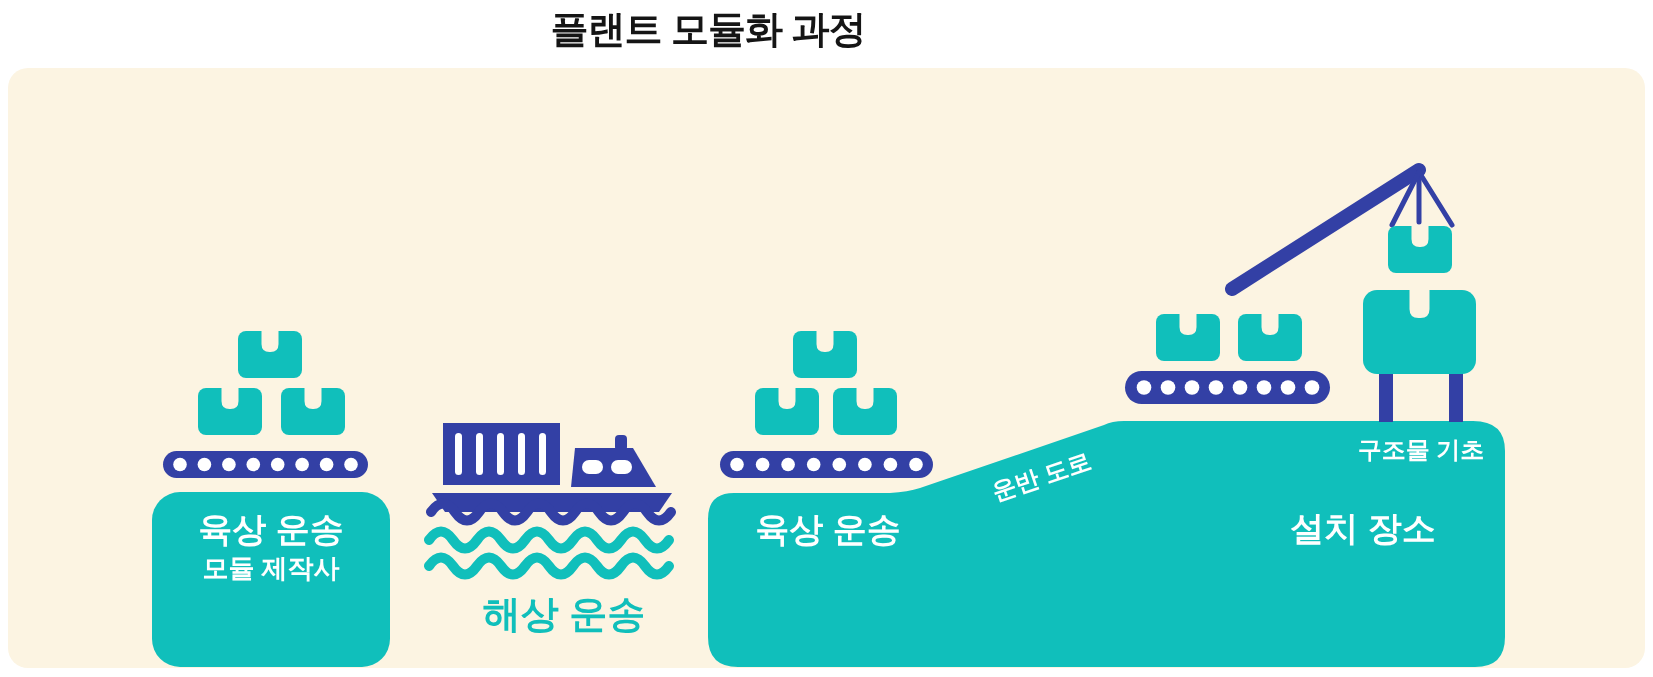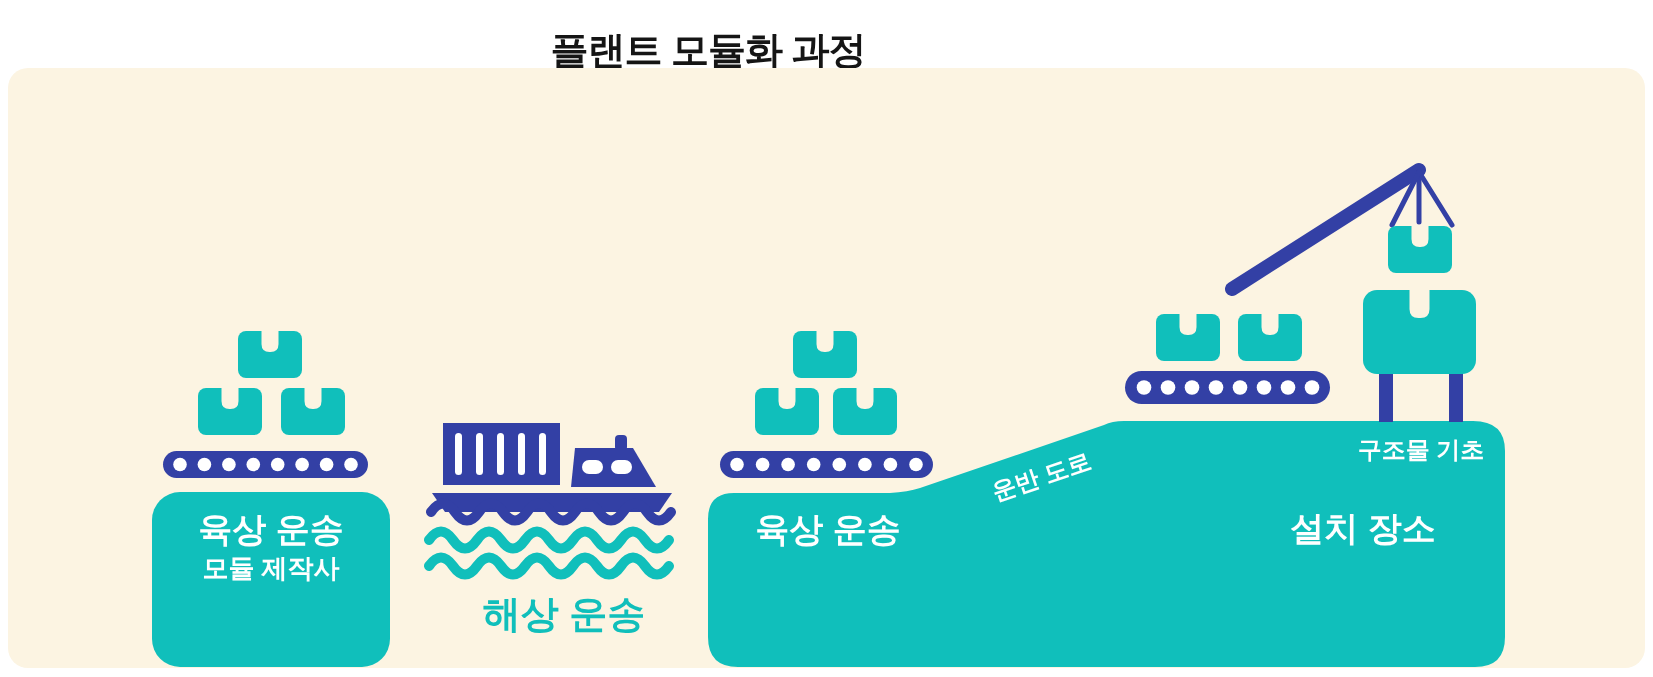--- a/index.html
+++ b/index.html
@@ -1,19 +1,19 @@
 <!DOCTYPE html>
 <html><head>
 <meta charset="utf-8">
 <style>
   html,body{margin:0;padding:0;background:#ffffff;}
   body{width:1653px;height:677px;position:relative;overflow:hidden;
        font-family:"Liberation Sans", sans-serif;}
   .page-title{position:absolute;top:4px;left:0;width:1416px;text-align:center;
-       font-size:38px;font-weight:800;color:#151515;letter-spacing:-1px;margin-top:21px;}
+       font-size:38px;font-weight:800;color:#151515;letter-spacing:-1px;}
   svg{position:absolute;top:0;left:0;}
   .teal{fill:#10BFBB;}
   .blue{fill:#3340A5;}
   .cream{fill:#FCF4E2;}
   .white{fill:#FFFFFF;}
   .wave{fill:none;stroke-width:10;stroke-linecap:round;}
   .wave.b{stroke:#3340A5;}
   .wave.t{stroke:#10BFBB;}
   .cable{stroke:#3340A5;stroke-width:5;stroke-linecap:round;}
   .boom{stroke:#3340A5;stroke-width:14;stroke-linecap:round;}

